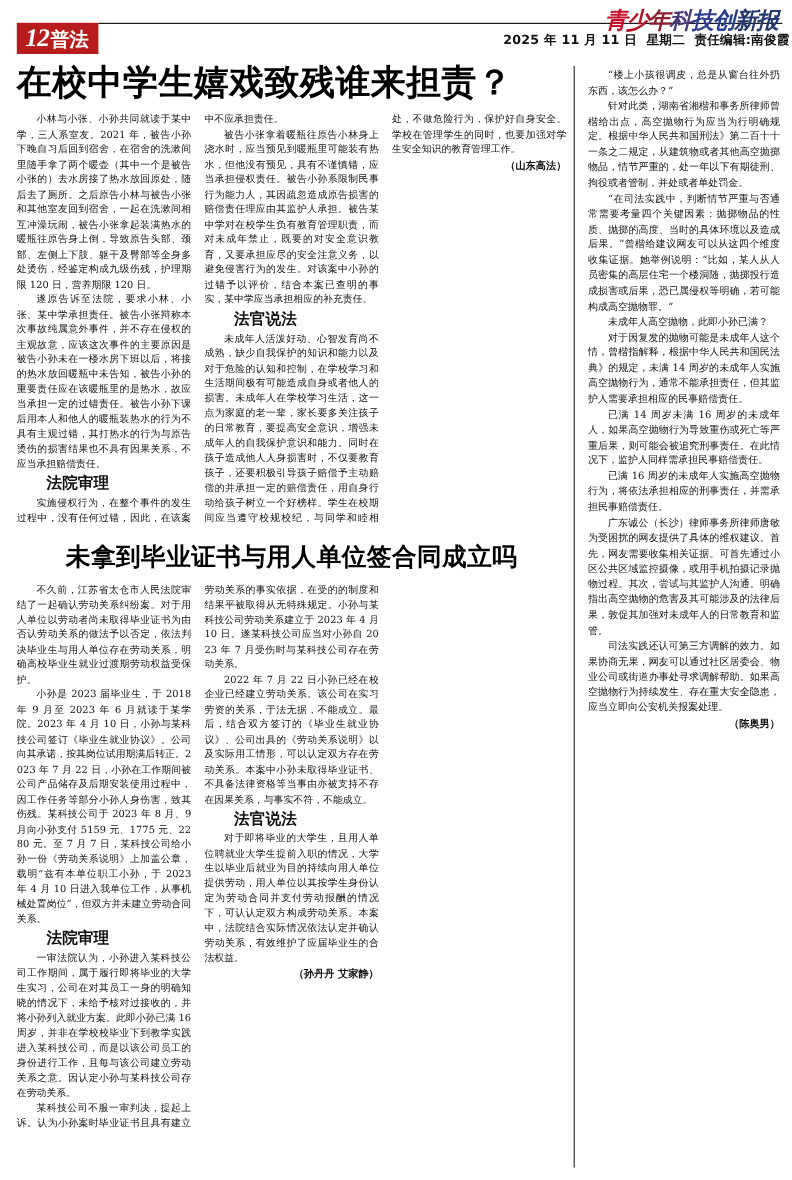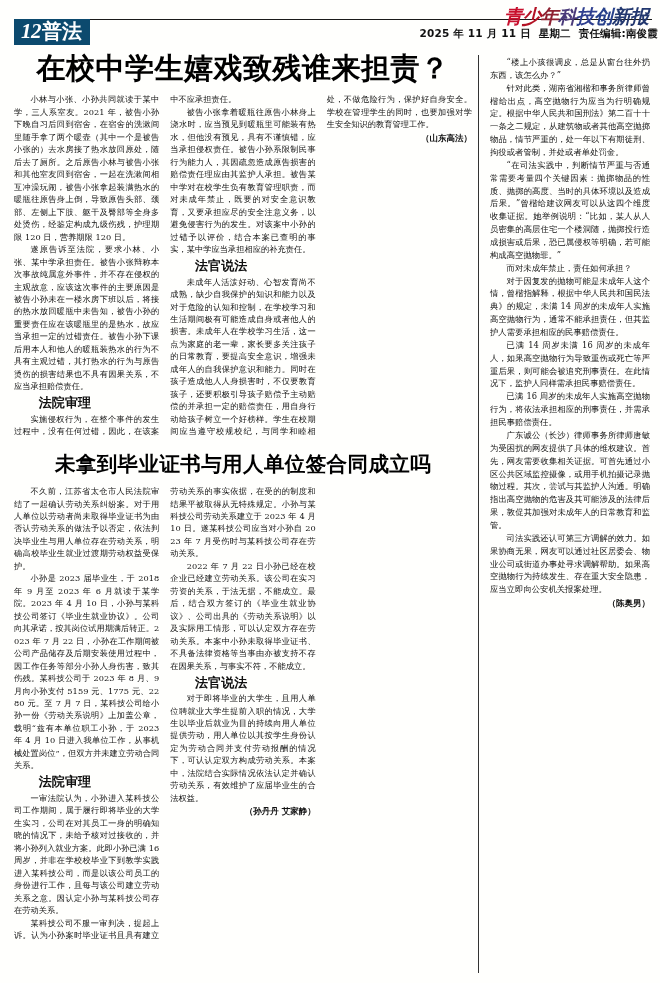--- a/index.html
+++ b/index.html
@@ -17,31 +17,31 @@
   
   .masthead{
     position:relative;height:50px;
   }
   .mast-rule{
     position:absolute;left:82px;right:8px;top:19px;
     border-top:1.4px solid #1a1a1a;
   }
   .folio{
     position:absolute;left:14px;top:19px;
-    background:#0c4a6e;color:#fff;
+    background:#b91c1c;color:#fff;
     padding:2px 8px 3px 7px;
     display:flex;align-items:baseline;gap:1px;
     line-height:1;
   }
   .folio-num{
     font-style:italic;font-weight:700;font-size:21px;
     font-family:"Liberation Serif",serif;letter-spacing:-.5px;
   }
   .folio-name{
-    font-weight:700;font-size:20px;
+    font-weight:700;font-size:16px;
     font-family:"DejaVu Sans","Liberation Sans",sans-serif;
     letter-spacing:0px;
     text-align:center;
   }
   .mast-center{
     position:absolute;left:0;right:0;top:27px;
     text-align:right;
     font-size:10.5px;font-weight:700;
     font-family:"DejaVu Sans","Liberation Sans",sans-serif;
     color:#111;
@@ -63,21 +63,20 @@
   .mast-logo .c4{color:#4a3a7a;}
   .mast-logo .c5{color:#2f3f8f;}
   .mast-logo .c6{color:#27408b;}
   .mast-logo .c7{color:#23386f;}
 
   
   .hl-main{
     font-family:"DejaVu Sans","Liberation Sans",sans-serif;
     font-weight:700;
     color:#000;
-    text-align:center;
   }
   .byline{
     font-family:"DejaVu Sans","Liberation Sans",sans-serif;
     font-weight:700;font-size:8.5px;
     text-align:right;display:block;margin-top:2px;
   }
   .sub{
     font-family:"DejaVu Sans","Liberation Sans",sans-serif;
     font-weight:700;font-size:13px;
     display:block;text-indent:1.9em;margin:1.5px 0 .5px;
@@ -194,21 +193,21 @@
 
   </div>
 
   <div class="vrule"></div>
 
   <div class="right-col">
 
     <p class="bt">“楼上小孩很调皮，总是从窗台往外扔东西，该怎么办？”</p>
     <p class="bt">针对此类，湖南省湘楷和事务所律师曾楷给出点，高空抛物行为应当为行明确规定。根据中华人民共和国刑法》第二百十十一条之二规定，从建筑物或者其他高空抛掷物品，情节严重的，处一年以下有期徒刑、拘役或者管制，并处或者单处罚金。</p>
     <p class="bt">“在司法实践中，判断情节严重与否通常需要考量四个关键因素：抛掷物品的性质、抛掷的高度、当时的具体环境以及造成后果。”曾楷给建议网友可以从这四个维度收集证据。她举例说明：“比如，某人从人员密集的高层住宅一个楼洞随，抛掷投行造成损害或后果，恐已属侵权等明确，若可能构成高空抛物罪。”</p>
-    <p class="bt">而对未成年禁止，责任如何承担？</p>
+    <p class="bt">未成年人高空抛物，此即小孙已满？</p>
     <p class="bt">对于因复发的抛物可能是未成年人这个情，曾楷指解释，根据中华人民共和国民法典》的规定，未满 14 周岁的未成年人实施高空抛物行为，通常不能承担责任，但其监护人需要承担相应的民事赔偿责任。</p>
     <p class="bt">已满 14 周岁未满 16 周岁的未成年人，如果高空抛物行为导致重伤或死亡等严重后果，则可能会被追究刑事责任。在此情况下，监护人同样需承担民事赔偿责任。</p>
     <p class="bt">已满 16 周岁的未成年人实施高空抛物行为，将依法承担相应的刑事责任，并需承担民事赔偿责任。</p>
     <p class="bt">广东诚公（长沙）律师事务所律师唐敏为受困扰的网友提供了具体的维权建议。首先，网友需要收集相关证据。可首先通过小区公共区域监控摄像，或用手机拍摄记录抛物过程。其次，尝试与其监护人沟通。明确指出高空抛物的危害及其可能涉及的法律后果，敦促其加强对未成年人的日常教育和监管。</p>
     <p class="bt">司法实践还认可第三方调解的效力。如果协商无果，网友可以通过社区居委会、物业公司或街道办事处寻求调解帮助。如果高空抛物行为持续发生、存在重大安全隐患，应当立即向公安机关报案处理。</p>
     <span class="byline">（陈奥男）</span>
   </div>
 
 </div>
 

